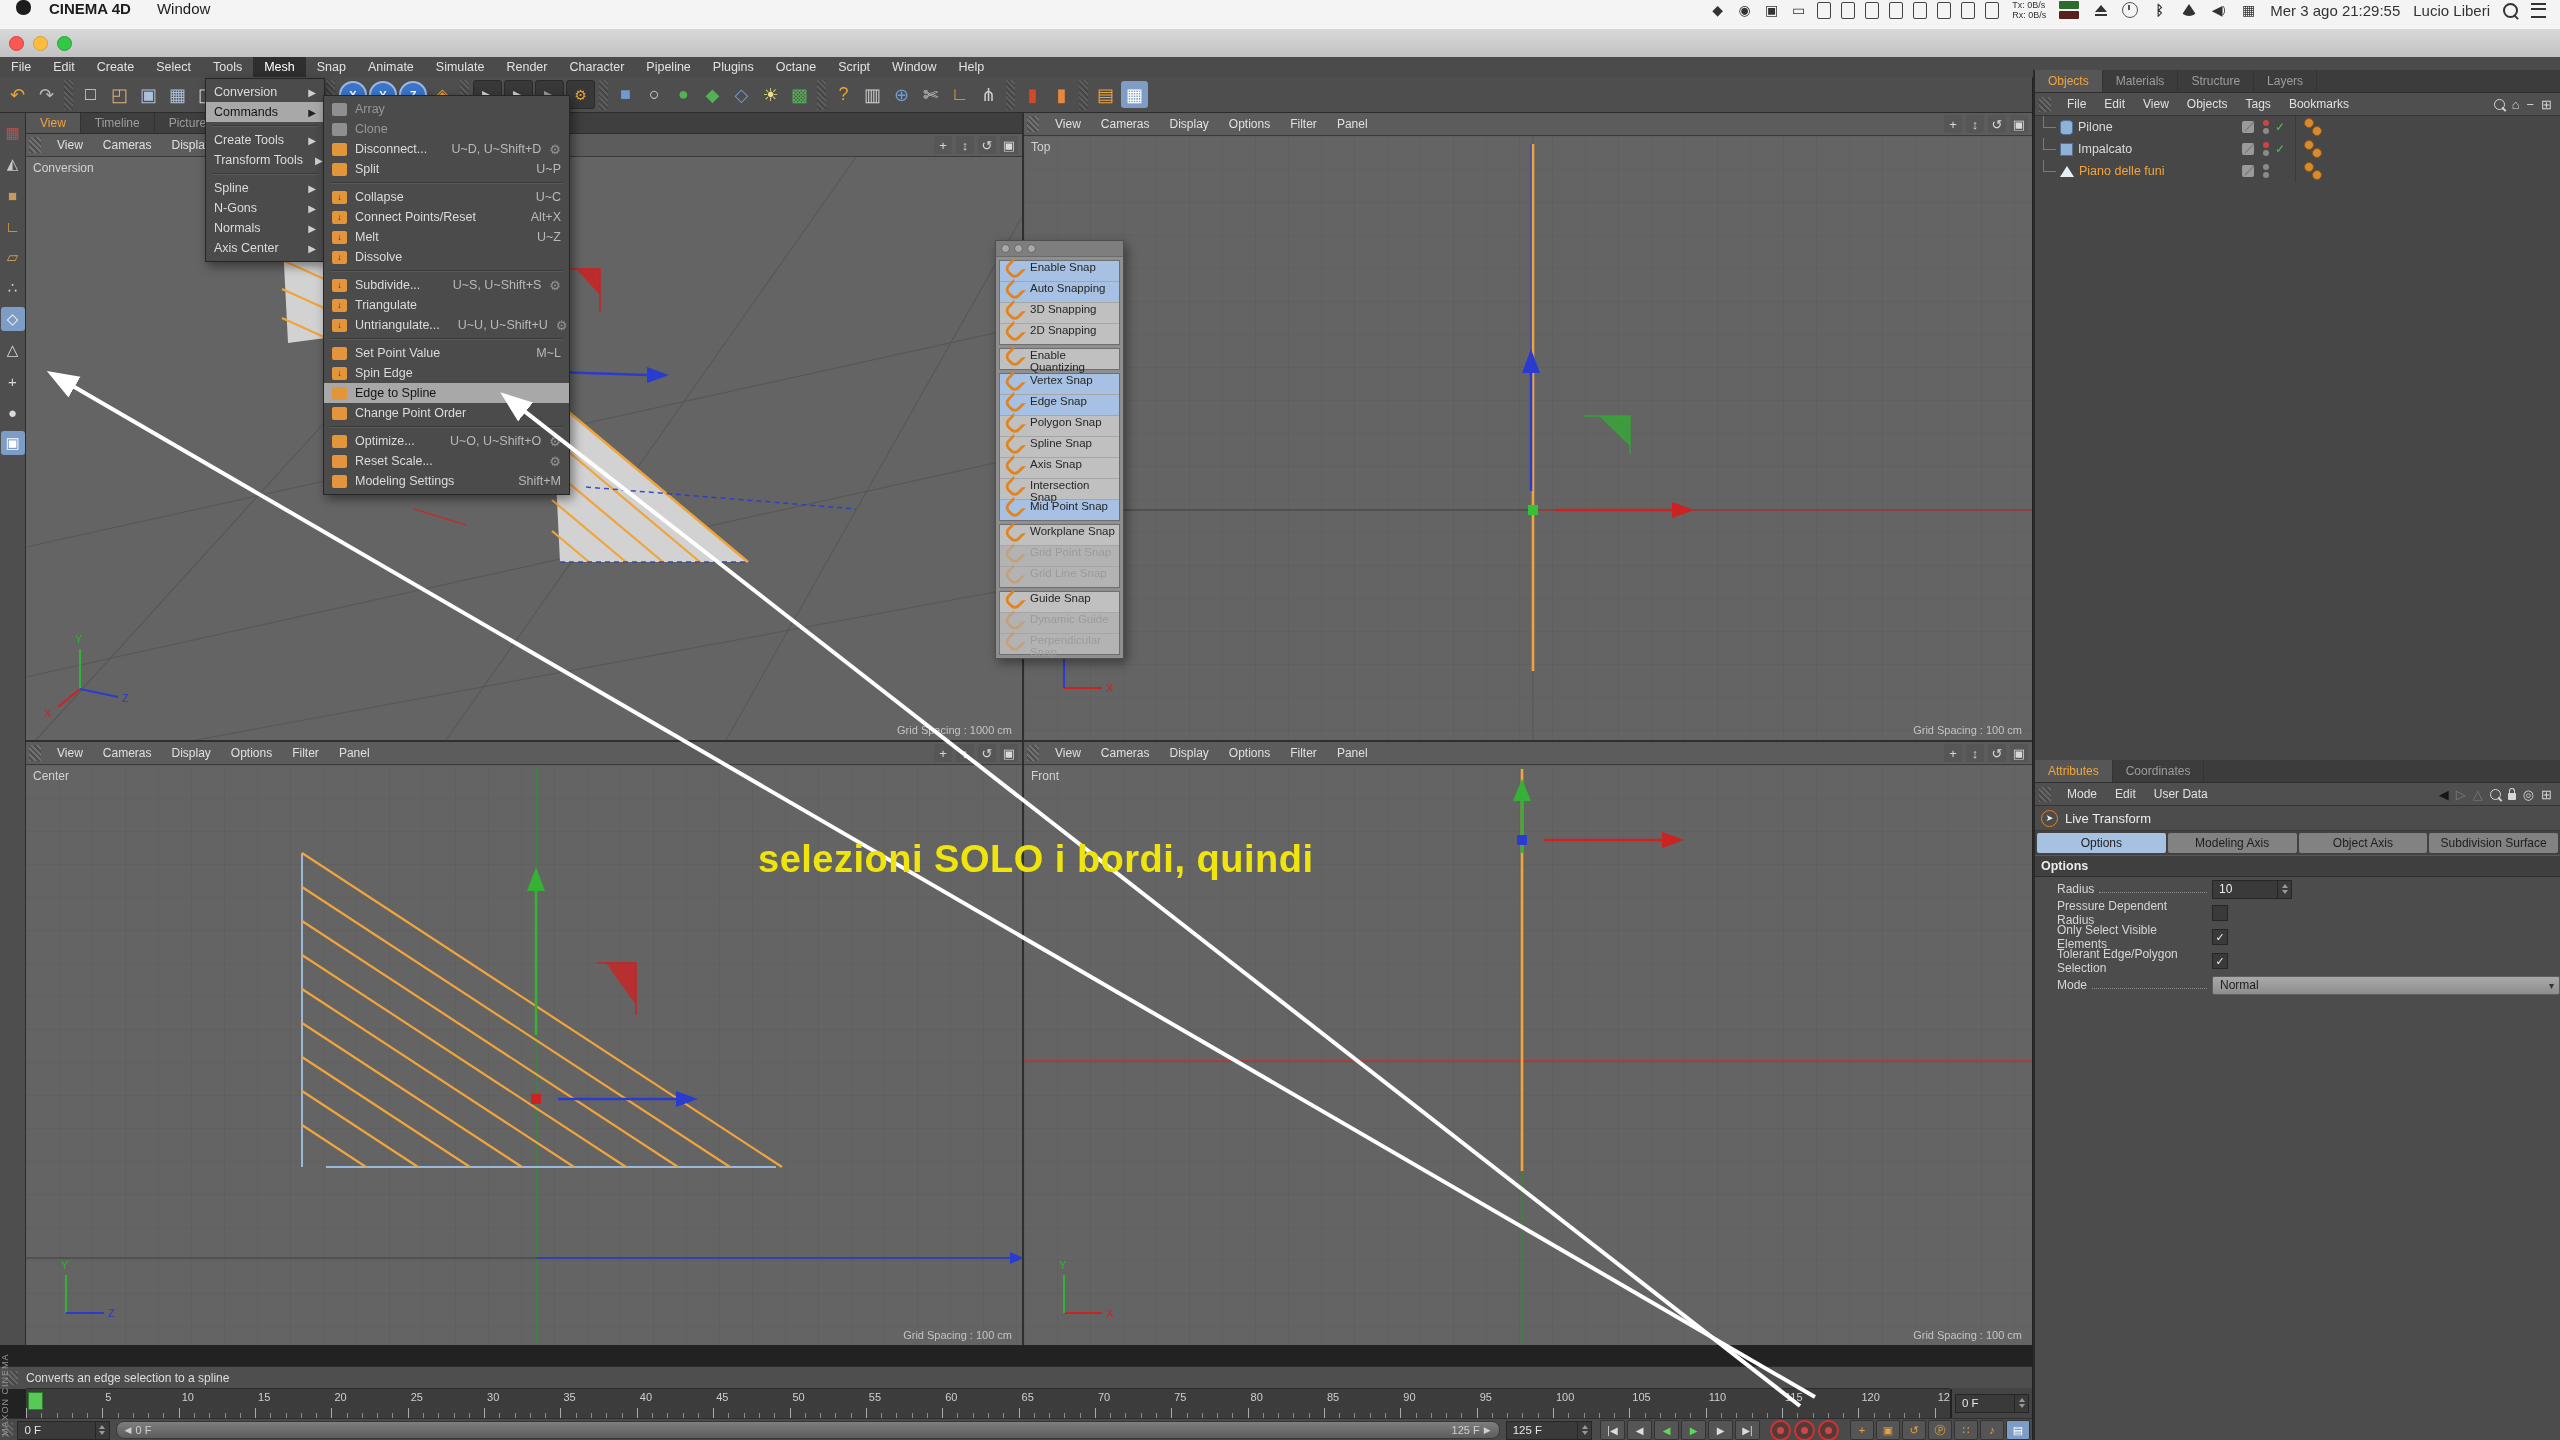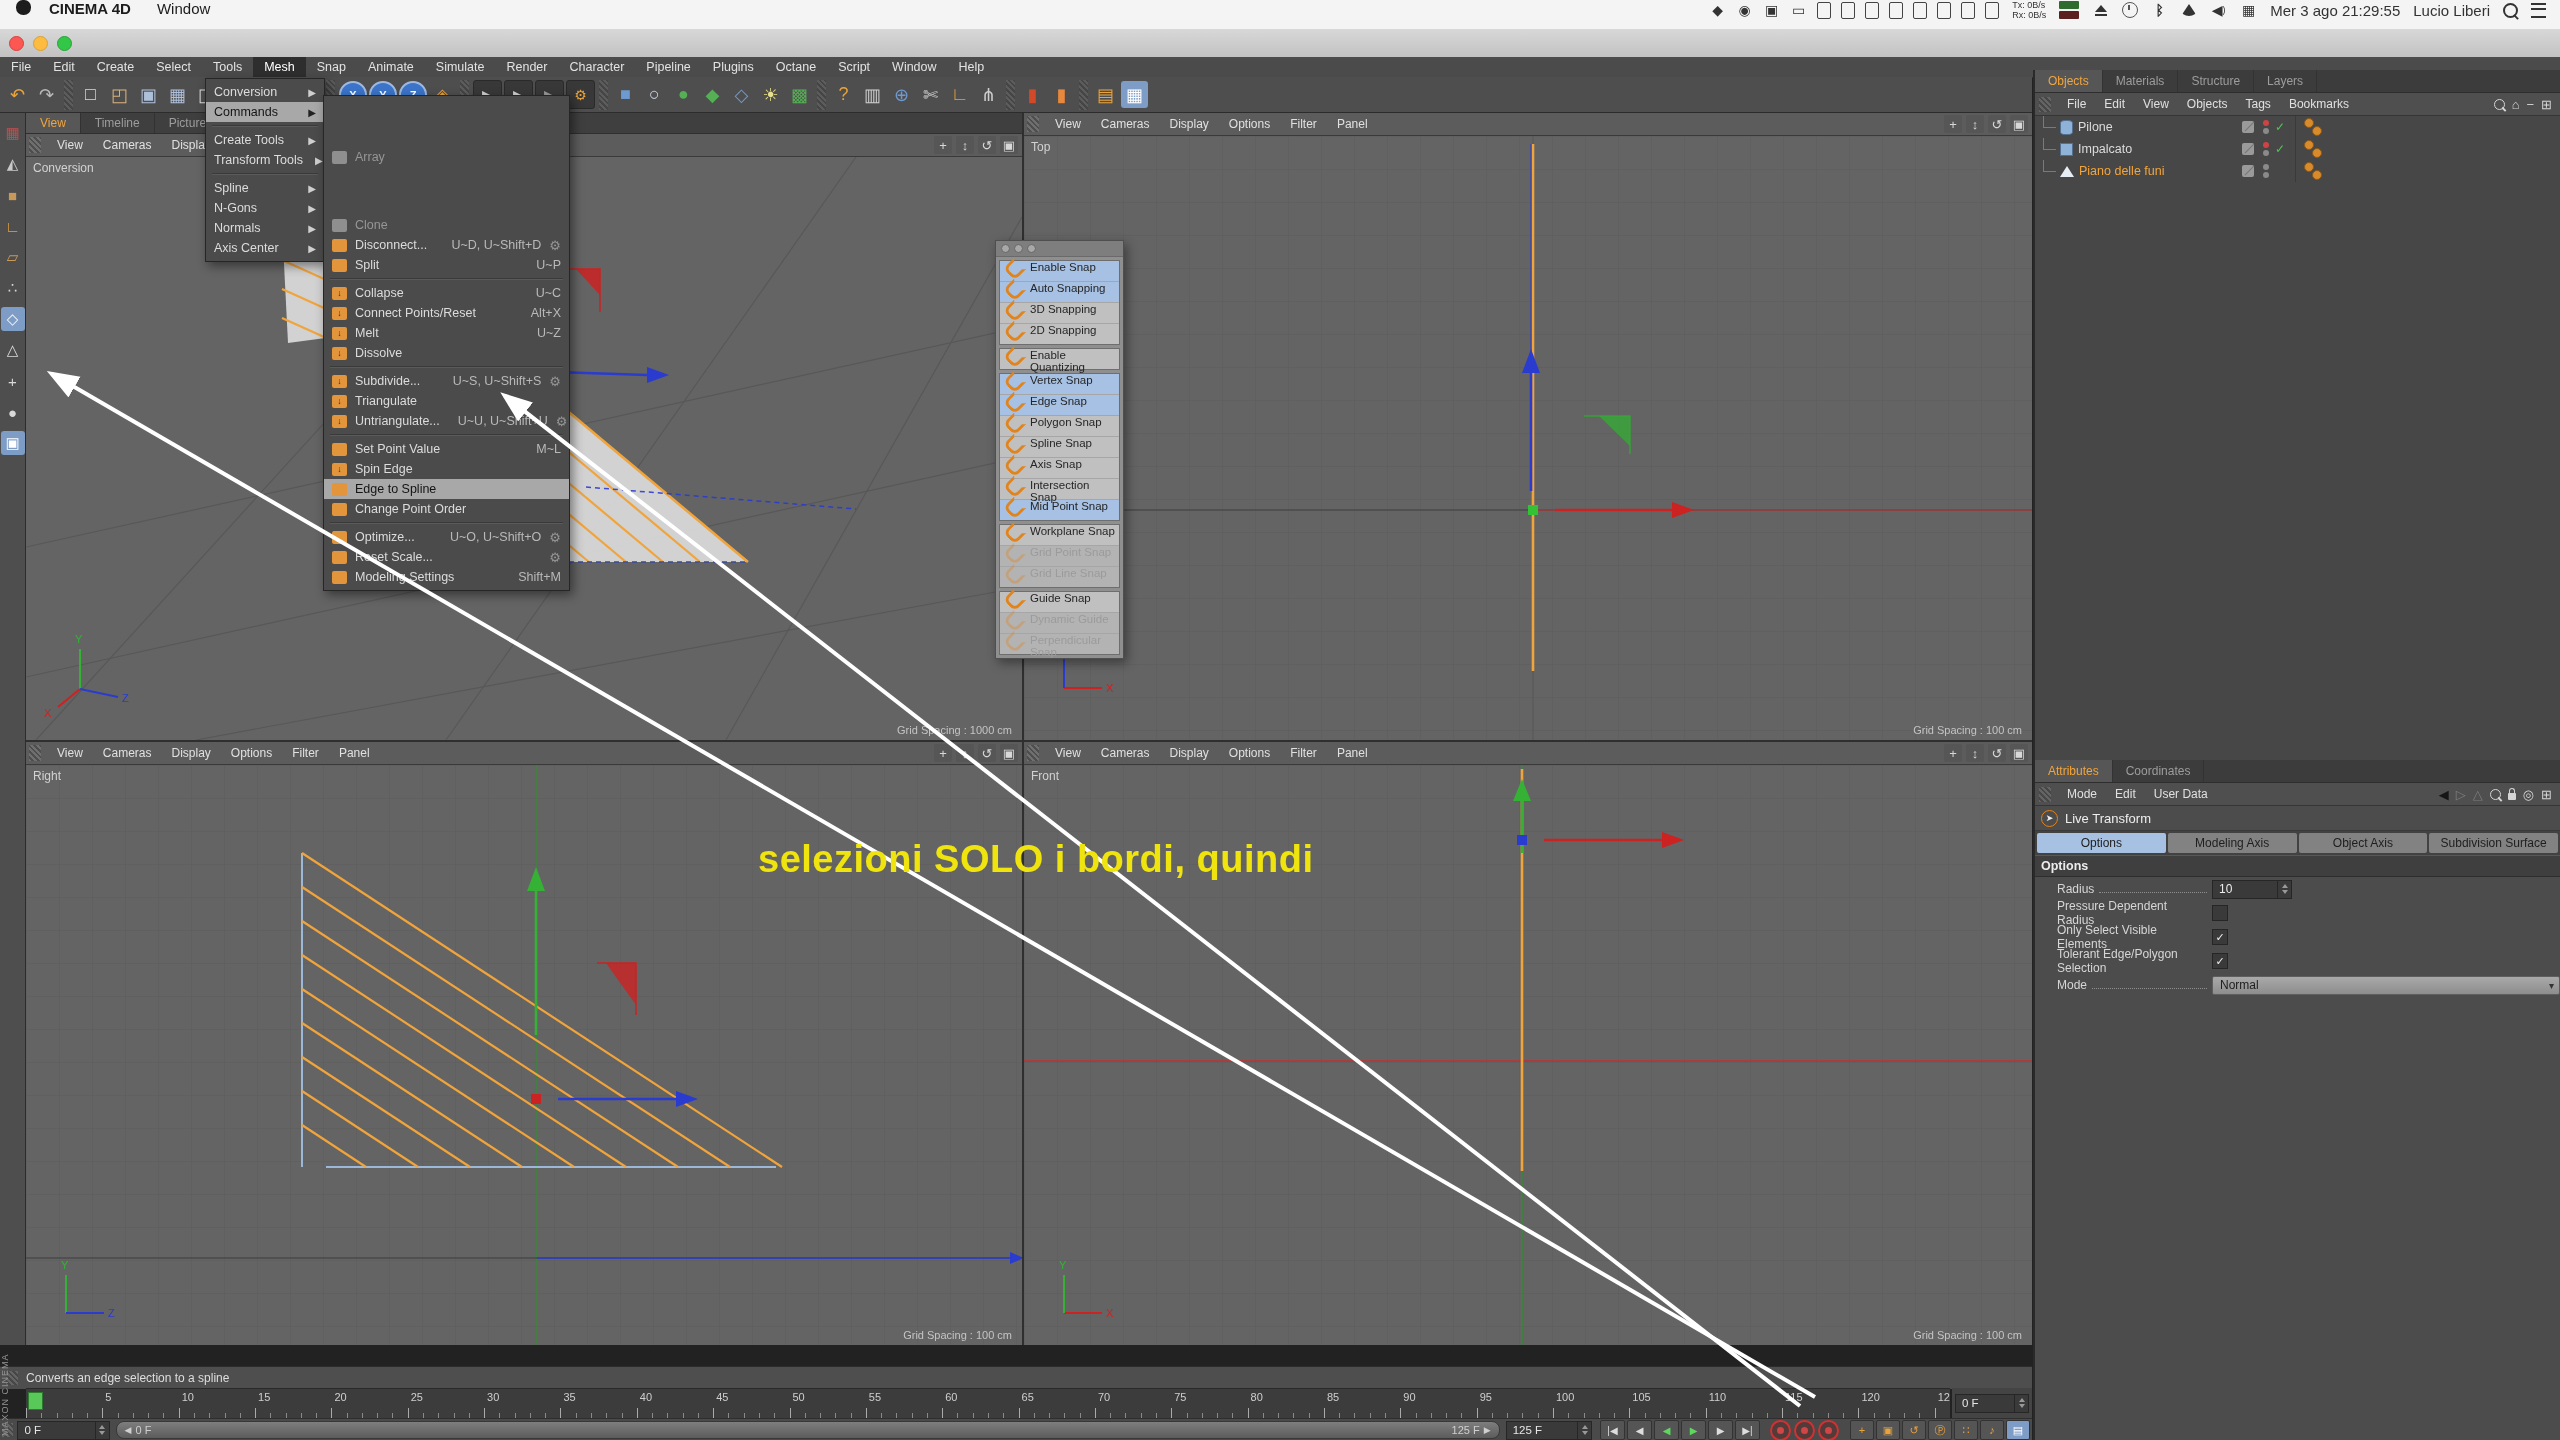--- a/index.html
+++ b/index.html
@@ -61,21 +61,21 @@
   .vpcorner i{font-style:normal;width:18px;height:18px;display:flex;align-items:center;justify-content:center;color:#d8d8d8;font-size:13px;background:#565656;border-radius:2px;}
   .vpcanvas{position:relative;width:100%;}
   .vplabel{position:absolute;left:7px;top:4px;font-size:12px;color:#d2d2d2;z-index:3;}
   .gridspacing{position:absolute;right:10px;bottom:4px;font-size:11px;color:#c4c4c4;z-index:3;}
   
   .ddmenu{position:absolute;background:#4b4b4b;border:1px solid #262626;box-shadow:3px 4px 10px rgba(0,0,0,.45);
           z-index:50;font-size:12.5px;color:#dcdcdc;padding:3px 0;}
   .ddrow{height:20px;display:flex;align-items:center;padding:0 8px;}
   .ddrow .mic{width:15px;height:13px;border-radius:2px;background:#e2953a;margin-right:8px;flex:none;display:flex;align-items:center;justify-content:center;font-size:9px;color:#3a2a10;}
   .ddrow .mic.gray{background:#8f8f8f;}
-  .ddrow.dis{color:#969696;margin-top:48px;}
+  .ddrow.dis{color:#969696;}
   .ddrow.hl{background:#a8a8a8;color:#141414;}
   .ddrow .lbl{flex:1;white-space:nowrap;}
   .ddrow .sc{color:#b9b9b9;margin-left:18px;white-space:nowrap;}
   .ddrow .gear{color:#949494;margin-left:8px;font-size:13px;}
   .ddrow .sub{margin-left:12px;color:#cfcfcf;font-size:10px;}
   .ddrow.hl .sub{color:#222;}
   .msep{height:1px;background:#3a3a3a;border-bottom:1px solid #5a5a5a;margin:3px 6px;}
   
   .snap{position:absolute;left:995px;top:240px;width:127px;background:#8f8f8f;border:1px solid #4f4f4f;
         z-index:55;box-shadow:3px 4px 10px rgba(0,0,0,.4);padding-bottom:3px;}
@@ -442,21 +442,21 @@
           <line x1="532" y1="334" x2="650" y2="334" stroke="#2a3bd0" stroke-width="2.6"></line>
           <polygon points="650,326 672,334 650,342" fill="#2a3bd0"></polygon>
           <path d="M571,198 H610 V250" fill="none" stroke="#cc2222" stroke-width="1.5"></path>
           <polygon points="580,198 610,198 610,240" fill="#cc2222" opacity="0.8"></polygon>
           <g font-size="11">
       <line x1="40" y1="548" x2="40" y2="510" stroke="#35b135" stroke-width="2"></line>
             <text x="35" y="504" fill="#35b135">Y</text>
       <line x1="40" y1="548" x2="78" y2="548" stroke="#2a3bd0" stroke-width="2"></line>
             <text x="82" y="552" fill="#2a3bd0">Z</text>
           </g>
-        </svg><span class="vplabel">Right</span><span class="gridspacing">Grid Spacing : 100 cm</span></div>
+        </svg><span class="vplabel">Center</span><span class="gridspacing">Grid Spacing : 100 cm</span></div>
     </div>
     <div class="vp" style="left: 998px; top: 629px; width: 1008px; height: 603px;">
       <div class="vpmenu">
         <span class="grip"></span>
         <span class="mi">View</span>
         <span class="mi">Cameras</span>
         <span class="mi">Display</span>
         <span class="mi">Options</span>
         <span class="mi">Filter</span>
         <span class="mi">Panel</span>

